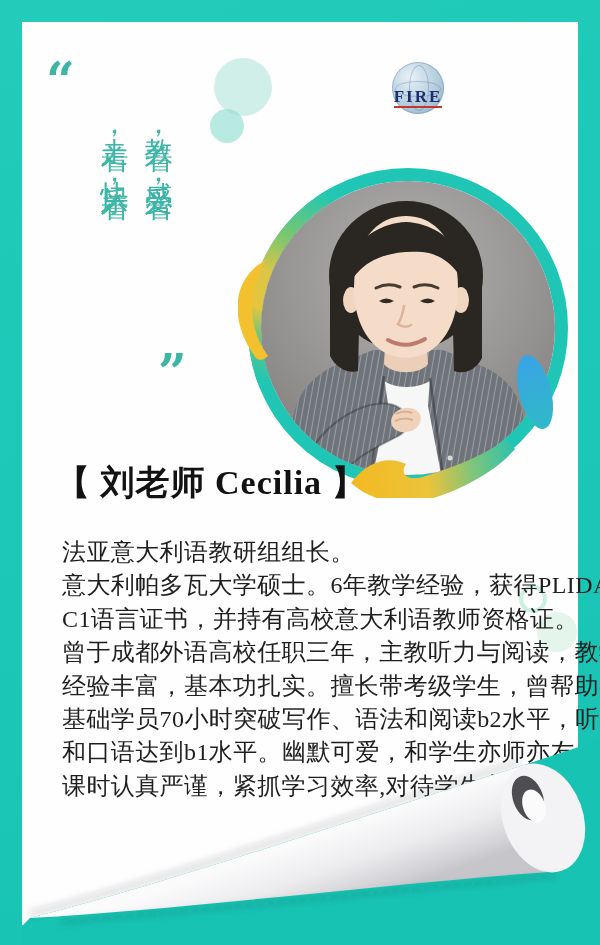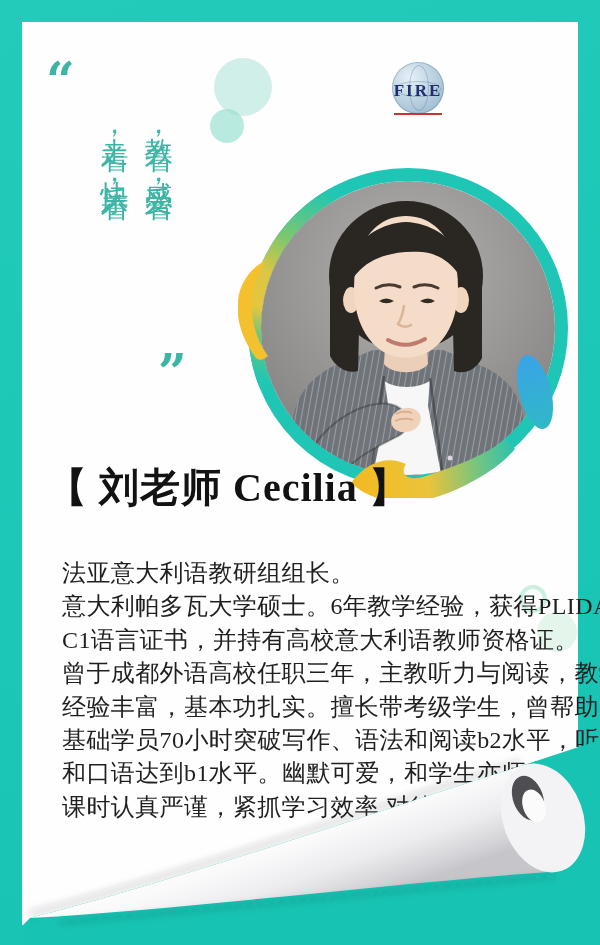--- a/index.html
+++ b/index.html
@@ -38,34 +38,34 @@
     position:relative;width:52px;height:52px;border-radius:50%;
     background:radial-gradient(circle at 35% 30%,#e8f1f7 0%,#bcd3e2 45%,#8fb3cb 100%);
     box-shadow:inset 0 0 0 1px rgba(90,120,150,.35);
     display:flex;align-items:center;justify-content:center;flex-direction:column;
   }
   .globe .meridian{position:absolute;left:50%;top:3px;bottom:3px;width:18px;margin-left:-9px;border:1px solid rgba(90,120,150,.35);border-radius:50%;}
   .globe .parallel{position:absolute;top:50%;left:3px;right:3px;height:14px;margin-top:-7px;border:1px solid rgba(90,120,150,.35);border-radius:50%;}
   .fire-word{
     position:relative;z-index:2;font-family:"Liberation Serif",serif;font-weight:bold;
     font-size:17px;letter-spacing:2px;color:#1e2e6e;
-    border-bottom:2px solid #c9342c;padding-bottom:14px;line-height:1;margin-top:20px;
+    border-bottom:2px solid #c9342c;padding-bottom:1px;line-height:1;margin-top:20px;
   }
   .logo-text{margin-left:8px;display:flex;flex-direction:column;justify-content:center;}
   .logo-cn{font-family:"Liberation Sans","DejaVu Sans",sans-serif;font-size:17px;color:#4a4a4a;letter-spacing:2.5px;line-height:1.25;}
   .logo-en{font-family:"Liberation Sans","DejaVu Sans",sans-serif;font-size:15px;color:#565656;line-height:1.25;}
   
   .photo-wrap{position:absolute;left:238px;top:158px;width:340px;height:340px;}
   
   .name-title{
-    position:absolute;left:47px;top:460px;font-size:40px;font-weight:bold;color:#121212;
+    position:absolute;left:56px;top:460px;font-size:34px;font-weight:bold;color:#121212;
     letter-spacing:1px;white-space:nowrap;
   }
   
-  .bio{position:absolute;left:62px;top:557px;width:486px;color:#1f1f1f;}
+  .bio{position:absolute;left:62px;top:536px;width:486px;color:#1f1f1f;}
   .bio .line{font-size:24px;line-height:33.4px;letter-spacing:.4px;white-space:nowrap;}
   
   .curl{position:absolute;left:0;top:740px;width:600px;height:205px;}
 </style>
 </head>
 <body>
 
 <div class="canvas">
   <div class="card"></div>
 

